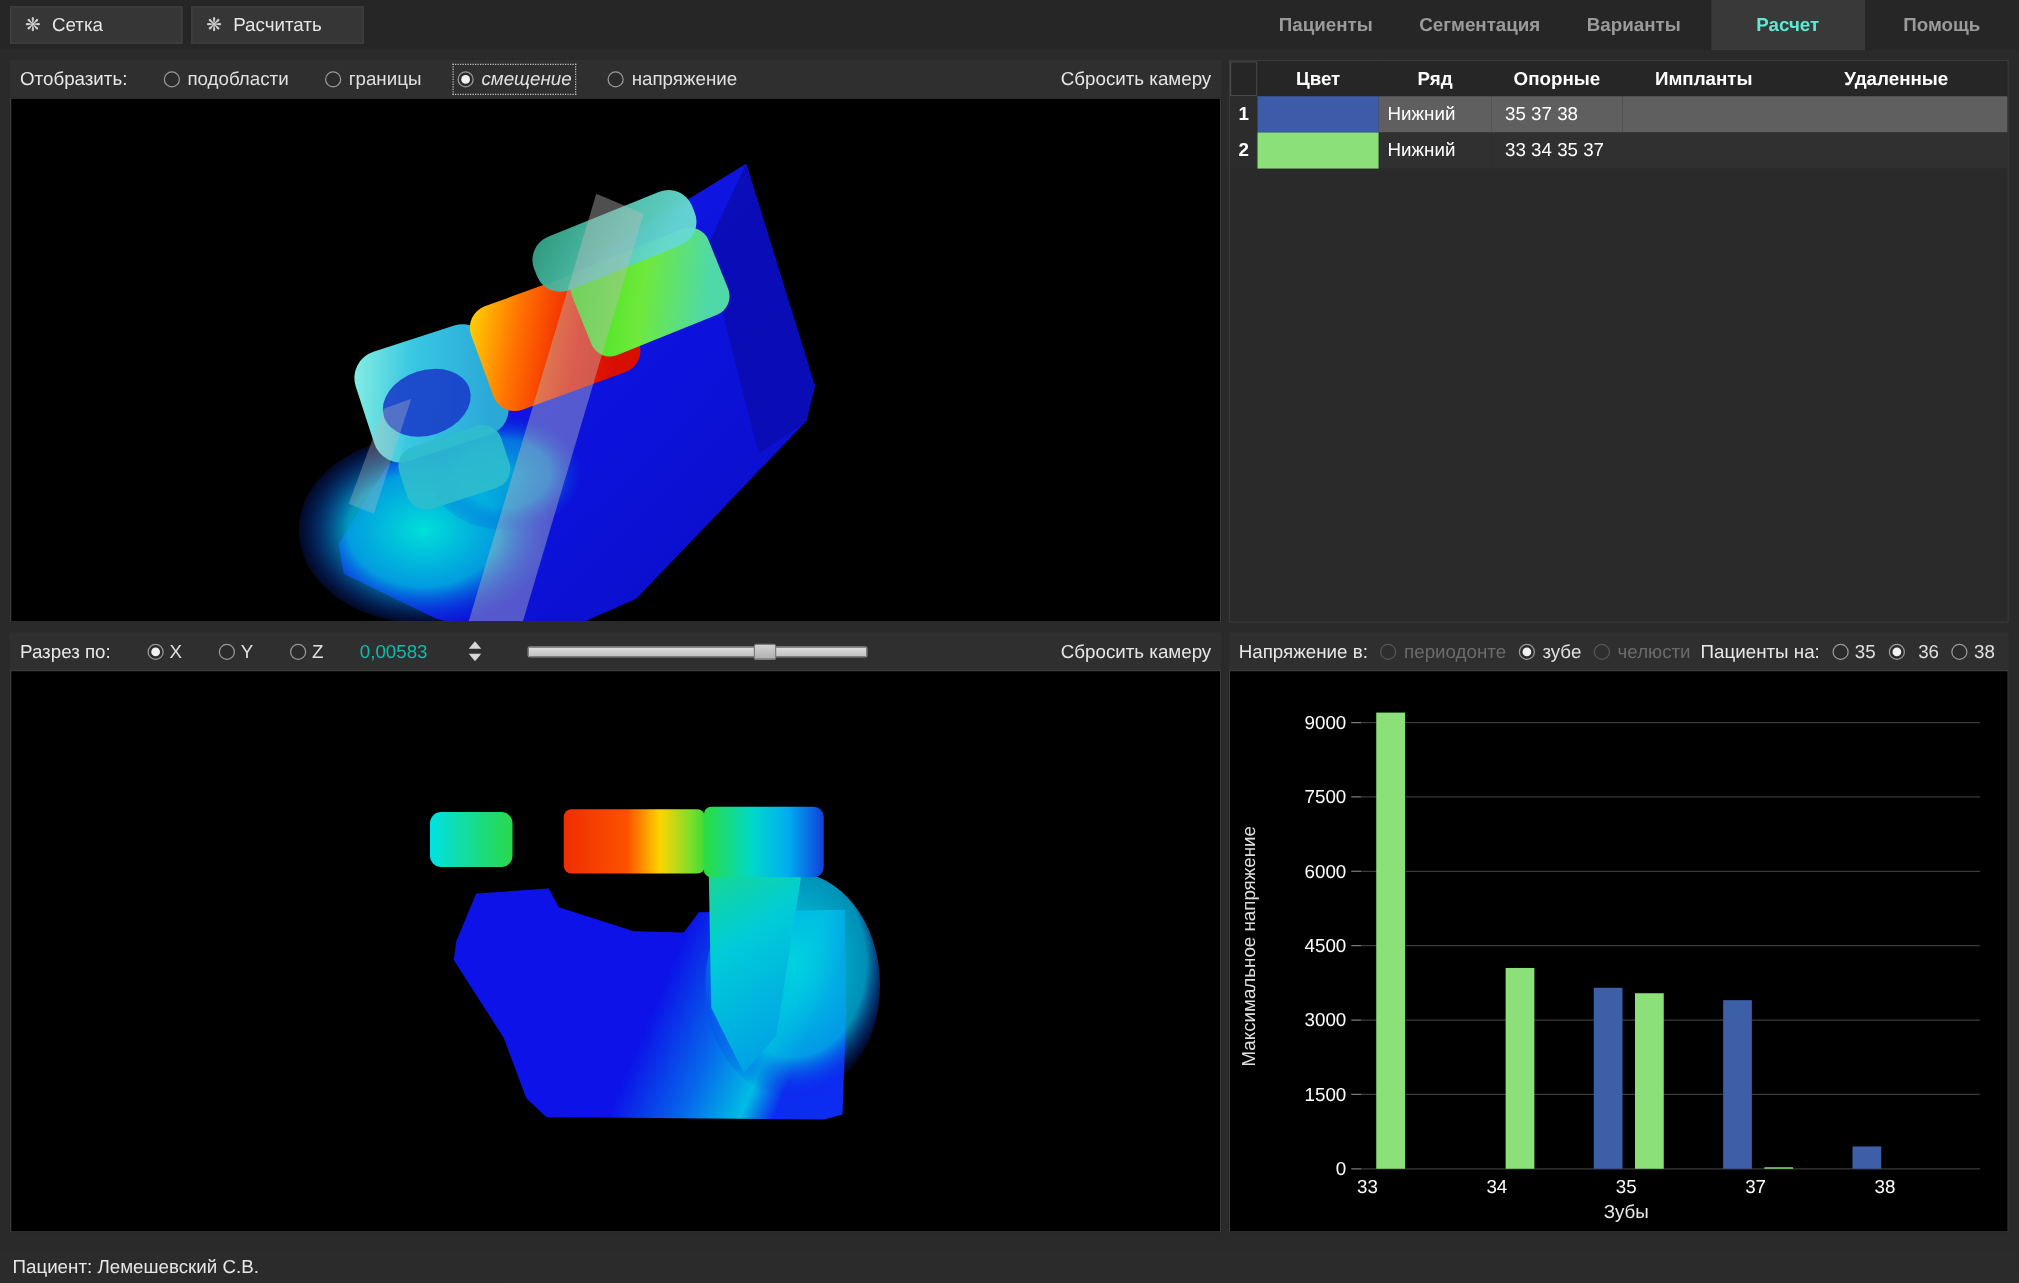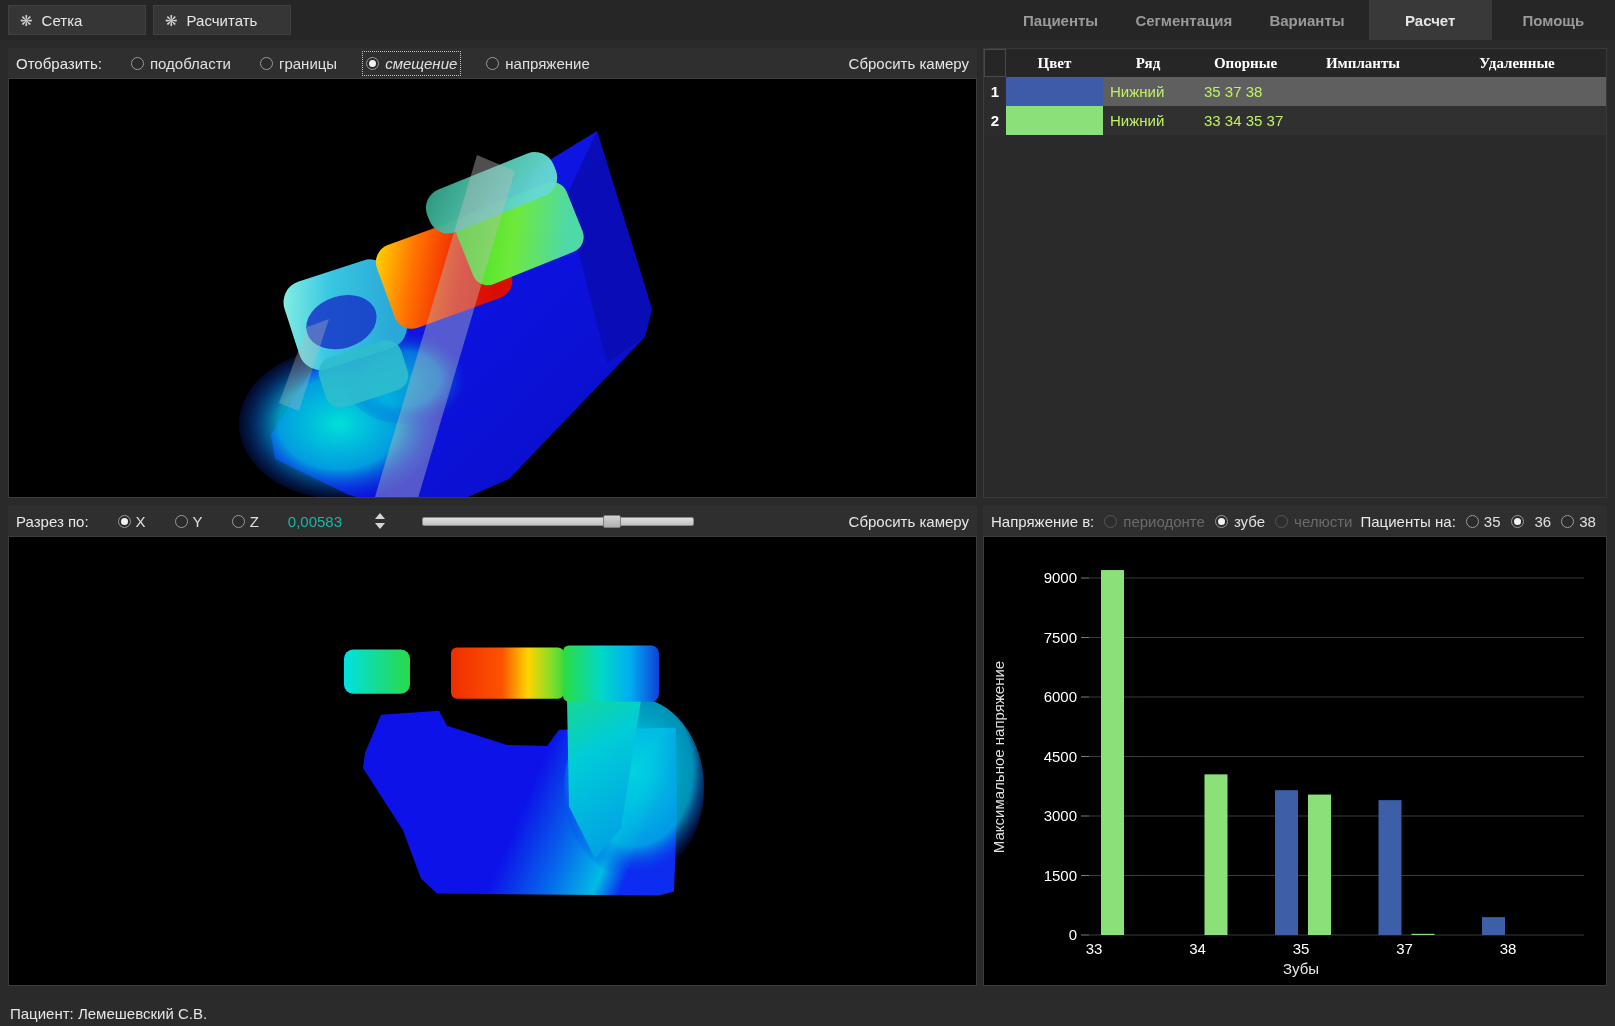--- a/index.html
+++ b/index.html
@@ -9,21 +9,21 @@
     background:#2a2a2a; color:#e0e0e0;
     font-family:"Liberation Sans", sans-serif; font-size:15px;
   }
   
   .toolbar { position:absolute; top:0; left:0; right:0; height:40px; background:#262626; display:flex; align-items:center; }
   .tb-btn { height:30px; width:138px; margin-left:8px; background:#363636; border:1px solid #414141;
             color:#e6e6e6; display:flex; align-items:center; gap:9px; padding:0 11px; font-size:15px; cursor:pointer; }
   .gear { color:#cfcfcf; font-size:15px; line-height:1; }
   .tabs { margin-left:auto; display:flex; height:40px; width:616px; }
   .tab { flex:1; display:flex; align-items:center; justify-content:center; color:#9a9a9a; font-weight:700; cursor:pointer; }
-  .tab.active { background:#393939; color:#e5e5e5; }
+  .tab.active { background:#393939; color:#5eead4; }
   
   .main { position:absolute; top:40px; left:0; right:0; bottom:40px; padding:8px 8px 0 8px;
           display:grid; grid-template-columns:969px 1fr; grid-template-rows:450px 1fr; gap:8px 6px; }
   .panel { display:flex; flex-direction:column; min-width:0; min-height:0; }
   .phead { height:30px; flex:0 0 30px; display:flex; align-items:center; background:#2f2f2f; padding:0 8px 0 8px; gap:29px; }
   .vp { flex:1; background:#000; border:1px solid #3c3c3c; position:relative; overflow:hidden; }
   .vp svg { width:100%; height:100%; display:block; }
   .resetcam { margin-left:auto; background:none; border:none; color:#e6e6e6; font-size:15px; font-family:inherit; cursor:pointer; }
   .grouplabel { color:#e8e8e8; }
   
@@ -37,26 +37,26 @@
   .spinval { color:#14b8a6; }
   .spin { display:flex; flex-direction:column; gap:4px; margin:0 2px 0 4px; cursor:pointer; }
   .spin .up   { width:0; height:0; border-left:5px solid transparent; border-right:5px solid transparent; border-bottom:6px solid #d6d6d6; }
   .spin .down { width:0; height:0; border-left:5px solid transparent; border-right:5px solid transparent; border-top:6px solid #d6d6d6; }
   .slider { position:relative; width:272px; height:14px; margin-left:6px; }
   .slider .track { position:absolute; top:3px; left:0; right:0; height:9px; background:linear-gradient(#dedede,#c2c2c2); border:1px solid #8a8a8a; border-radius:2px; }
   .slider .handle { position:absolute; top:1px; width:18px; height:13px; background:linear-gradient(#d2d2d2,#b0b0b0); border:1px solid #7d7d7d; border-radius:2px; }
   
   .vtable { flex:1; border:1px solid #3a3a3a; background:#2a2a2a; display:flex; flex-direction:column; overflow:hidden; }
   .trow { display:grid; grid-template-columns:22px 97px 90px 105px 130px 1fr; height:29px; flex:0 0 29px; }
-  .trow.thead { height:28px; flex:0 0 28px;font-family:Liberation Serif, serif; }
+  .trow.thead { height:28px; flex:0 0 28px; }
   .cell { display:flex; align-items:center; justify-content:center; color:#fff; }
   .thead .cell { font-weight:700; background:#262626; }
   .corner { background:#3a3a3a; border:1px solid #4a4a4a; }
   .numcell { background:#2c2c2c; color:#fff; font-weight:700; display:flex; align-items:center; justify-content:center; }
-  .datacell { display:flex; align-items:center; background:#303030; color:#bef264; }
+  .datacell { display:flex; align-items:center; background:#303030; color:#ffffff; }
   .datacell.left { justify-content:flex-start; padding-left:7px; }
   .datacell.vals { justify-content:flex-start; padding-left:11px; }
   .trow.sel .datacell { background:#5f5f5f; }
   .tfill { flex:1; background:#2a2a2a; }
   
   .statusbar { position:absolute; left:0; right:0; bottom:0; height:26px; background:#2b2b2b; display:flex; align-items:center; padding-left:10px; color:#e6e6e6; }
   .chartwrap { flex:1; background:#000; border:1px solid #3c3c3c; position:relative; overflow:hidden; }
 </style>
 </head>
 <body>

